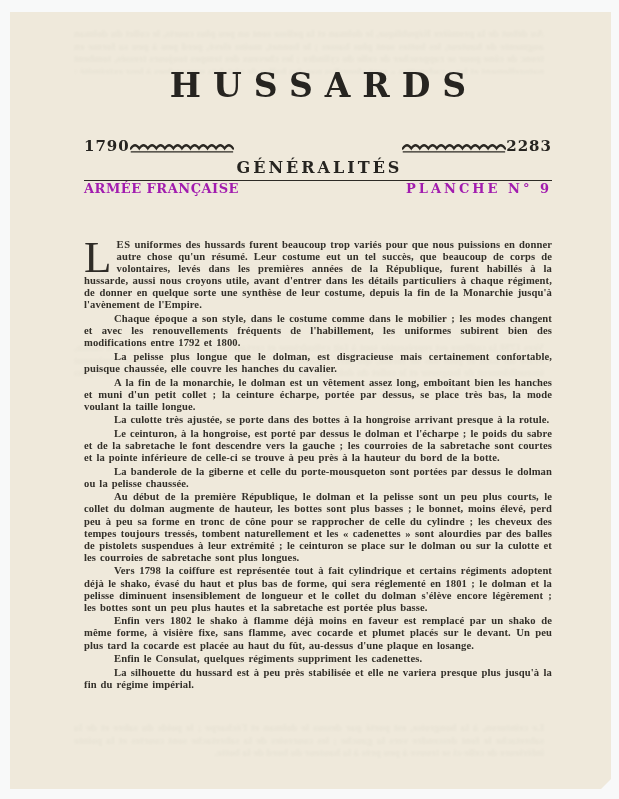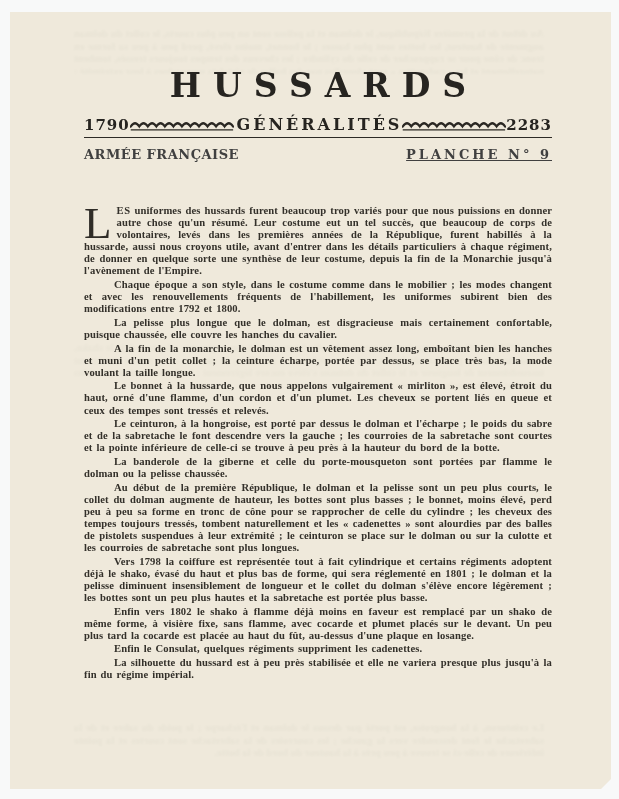--- a/index.html
+++ b/index.html
@@ -19,25 +19,25 @@
 
   .title {
     margin:57px 0 0; text-align:center;
     font-family:"DejaVu Serif", serif; font-weight:bold;
     font-size:33px; line-height:33px; letter-spacing:12px; padding-left:12px;
     color:#262420;
   }
   .band { display:flex; align-items:center; margin-top:15px; color:#262420; }
   .year { font-family:"DejaVu Serif", serif; font-weight:bold; font-size:15px; line-height:15px; letter-spacing:1px; }
   .wave { flex:1 1 auto; height:12px; min-width:40px; }
-  .subtitle { font-family:"DejaVu Serif", serif; font-weight:bold; font-size:16px; line-height:16px; letter-spacing:3px; padding-left:3px; }
+  .subtitle { font-family:"DejaVu Serif", serif; font-weight:bold; font-size:16px; line-height:16px; letter-spacing:3px; padding-left:3px;margin-top:43px; }
   .rule { border-top:1.6px solid #2d2a25; margin-top:4px; }
-  .subhead { display:flex; justify-content:space-between; align-items:flex-end; margin-top:9px; color:#404040; }
+  .subhead { display:flex; justify-content:space-between; align-items:flex-end; color:#a21caf; }
   .army  { font-family:"DejaVu Serif", serif; font-weight:bold; font-size:13px; letter-spacing:.5px; }
-  .plate { font-family:"DejaVu Serif", serif; font-weight:bold; font-size:13px; letter-spacing:3px;text-decoration:underline; }
+  .plate { font-family:"DejaVu Serif", serif; font-weight:bold; font-size:13px; letter-spacing:3px; }
 
   .bodytext {
     margin-top:43px;
     font-family:"Liberation Serif", serif; font-weight:bold;
     font-size:10.6px; line-height:12.1px; color:#33302a;
     text-align:justify; word-spacing:1.2px; letter-spacing:.1px;
   }
   .bodytext p { margin:0 0 1.5px; text-indent:30px; }
   .bodytext p.lead { text-indent:0; }
   .dropcap {
@@ -88,23 +88,23 @@
     <div class="subhead">
       <span class="army">ARMÉE FRANÇAISE</span>
       <span class="plate">PLANCHE N° 9</span>
     </div>
 
     <div class="bodytext">
       <p class="lead"><span class="dropcap">L</span><span class="leadcaps">ES</span><span> uniformes des hussards furent beaucoup trop variés pour que nous puissions en donner autre chose qu'un résumé. Leur costume eut un tel succès, que beaucoup de corps de volontaires, levés dans les premières années de la République, furent habillés à la hussarde, aussi nous croyons utile, avant d'entrer dans les détails particuliers à chaque régiment, de donner en quelque sorte une synthèse de leur costume, depuis la fin de la Monarchie jusqu'à l'avènement de l'Empire.</span></p>
       <p>Chaque époque a son style, dans le costume comme dans le mobilier ; les modes changent et avec les renouvellements fréquents de l'habillement, les uniformes subirent bien des modifications entre 1792 et 1800.</p>
       <p>La pelisse plus longue que le dolman, est disgracieuse mais certainement confortable, puisque chaussée, elle couvre les hanches du cavalier.</p>
       <p>A la fin de la monarchie, le dolman est un vêtement assez long, emboîtant bien les hanches et muni d'un petit collet ; la ceinture écharpe, portée par dessus, se place très bas, la mode voulant la taille longue.</p>
-      <p>Le bonnet à la hussarde, que nous appelons vulgairement « mirliton », est élevé, étroit du haut, orné d'une flamme, d'un cordon et d'un plumet. Les cheveux se portent liés en queue et ceux des tempes sont tressés et relevés.</p>
+      <p>La culotte très ajustée, se porte dans des bottes à la hongroise arrivant presque à la rotule.</p>
       <p>Le ceinturon, à la hongroise, est porté par dessus le dolman et l'écharpe ; le poids du sabre et de la sabretache le font descendre vers la gauche ; les courroies de la sabretache sont courtes et la pointe inférieure de celle-ci se trouve à peu près à la hauteur du bord de la botte.</p>
-      <p>La banderole de la giberne et celle du porte-mousqueton sont portées par flamme le dolman ou la pelisse chaussée.</p>
+      <p>La banderole de la giberne et celle du porte-mousqueton sont portées par dessus le dolman ou la pelisse chaussée.</p>
       <p>Au début de la première République, le dolman et la pelisse sont un peu plus courts, le collet du dolman augmente de hauteur, les bottes sont plus basses ; le bonnet, moins élevé, perd peu à peu sa forme en tronc de cône pour se rapprocher de celle du cylindre ; les cheveux des tempes toujours tressés, tombent naturellement et les « cadenettes » sont alourdies par des balles de pistolets suspendues à leur extrémité ; le ceinturon se place sur le dolman ou sur la culotte et les courroies de sabretache sont plus longues.</p>
       <p>Vers 1798 la coiffure est représentée tout à fait cylindrique et certains régiments adoptent déjà le shako, évasé du haut et plus bas de forme, qui sera réglementé en 1801 ; le dolman et la pelisse diminuent insensiblement de longueur et le collet du dolman s'élève encore légèrement ; les bottes sont un peu plus hautes et la sabretache est portée plus basse.</p>
       <p>Enfin vers 1802 le shako à flamme déjà moins en faveur est remplacé par un shako de même forme, à visière fixe, sans flamme, avec cocarde et plumet placés sur le devant. Un peu plus tard la cocarde est placée au haut du fût, au-dessus d'une plaque en losange.</p>
       <p>Enfin le Consulat, quelques régiments suppriment les cadenettes.</p>
       <p>La silhouette du hussard est à peu près stabilisée et elle ne variera presque plus jusqu'à la fin du régime impérial.</p>
     </div>
 
   </div>
 </div>
 

